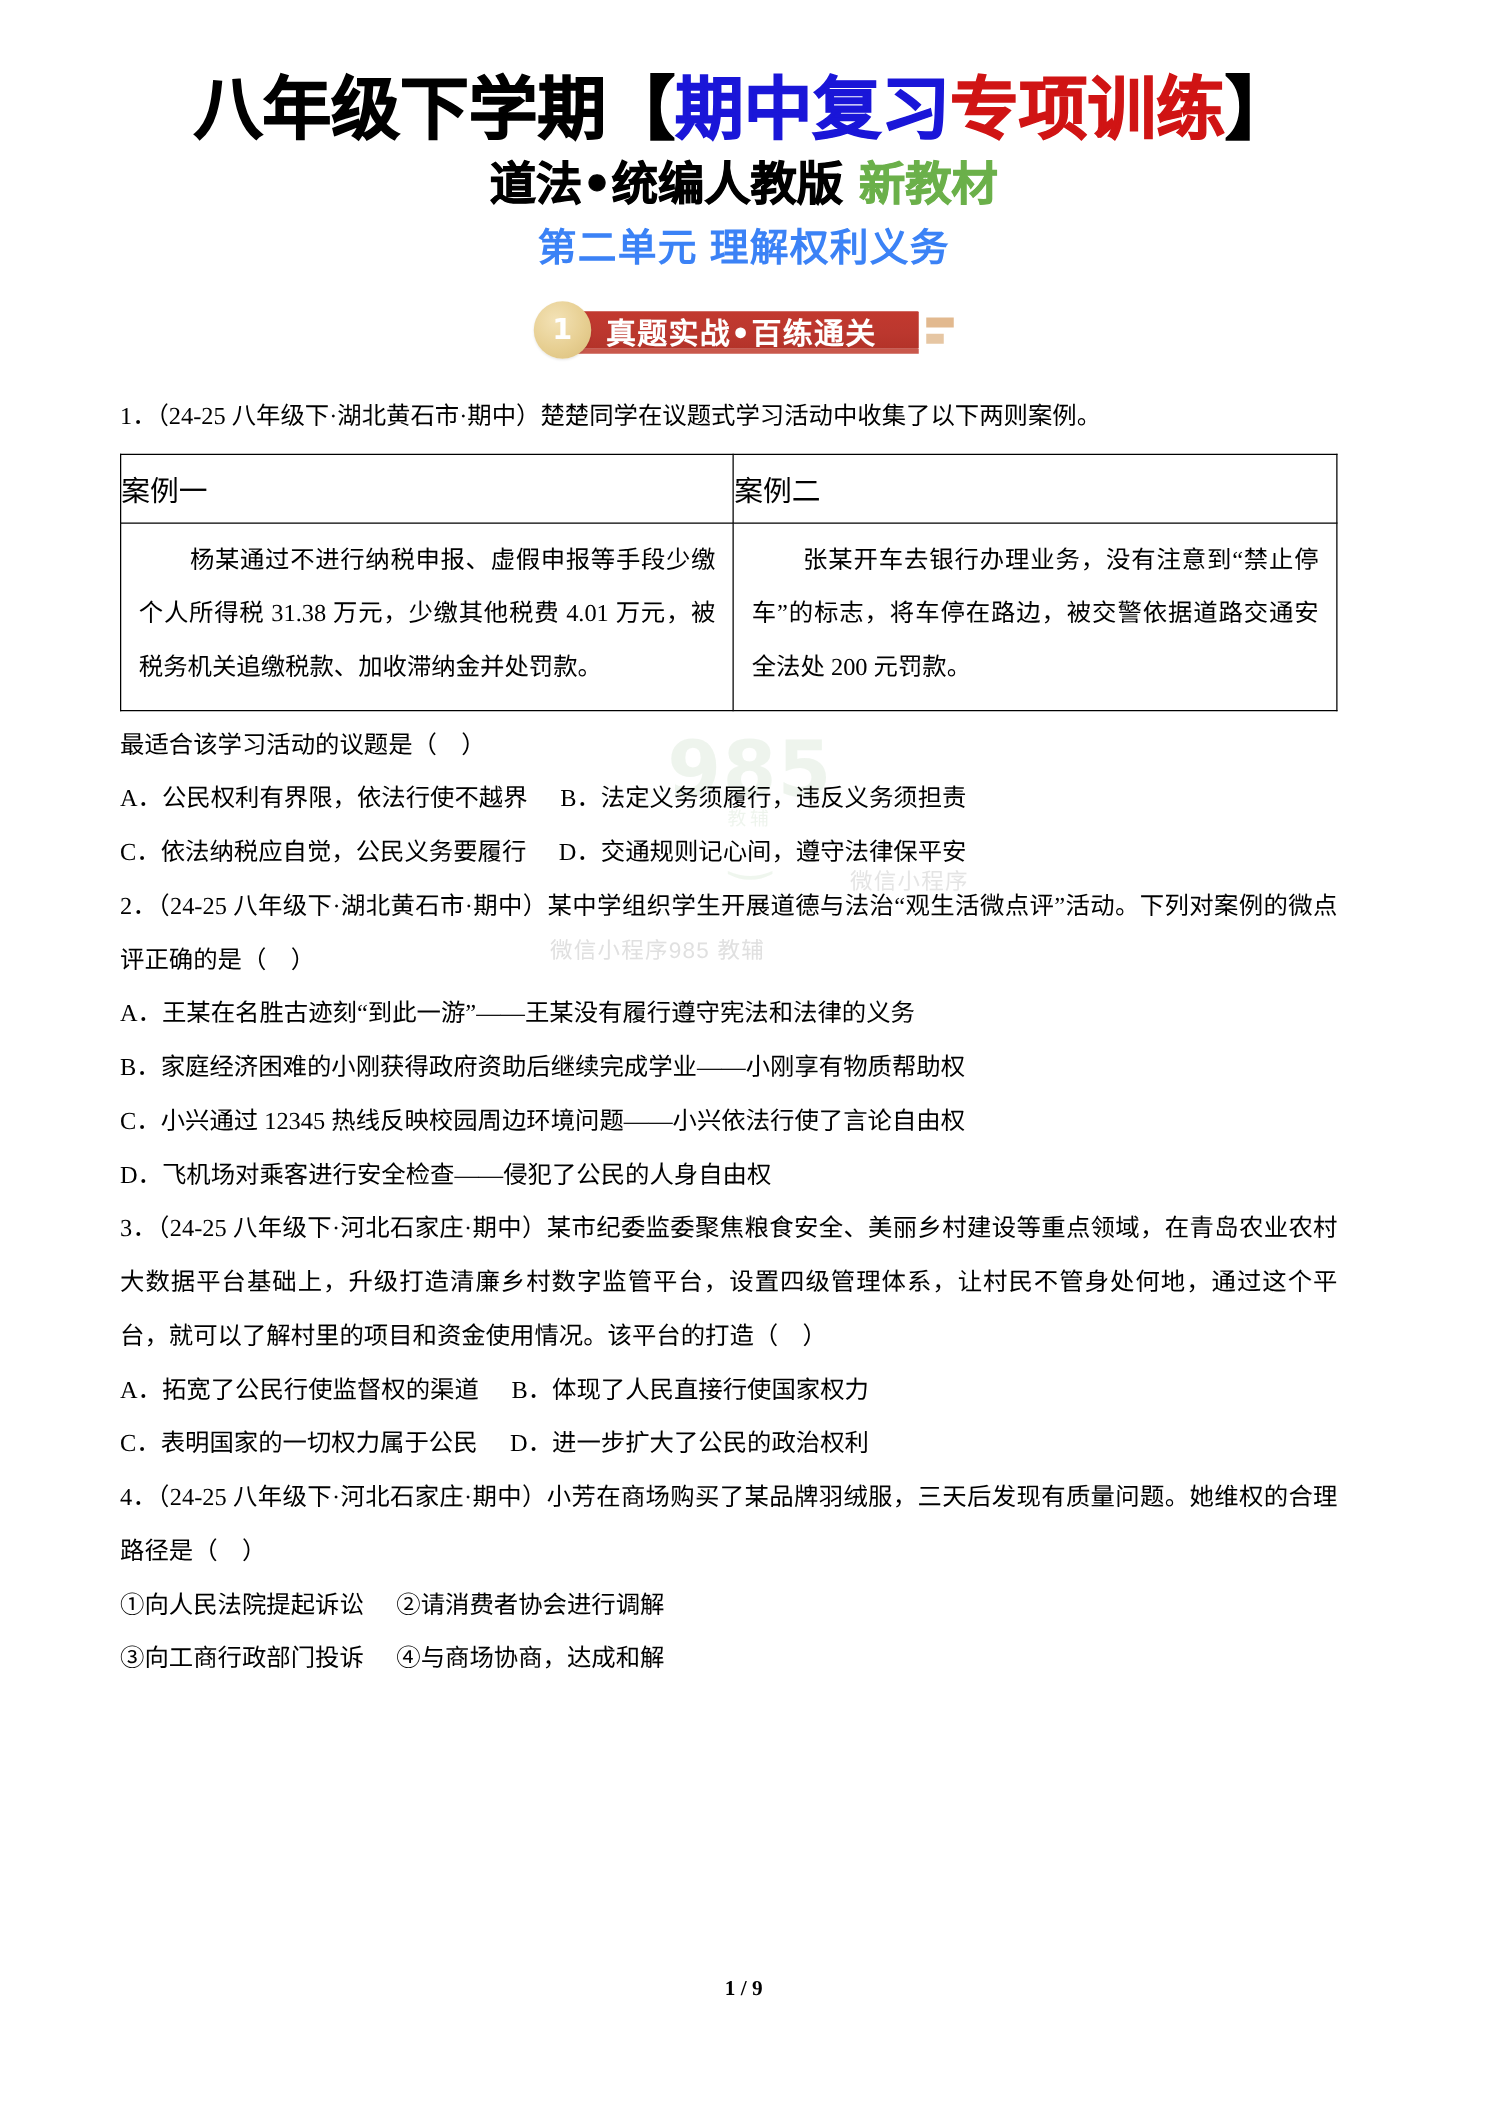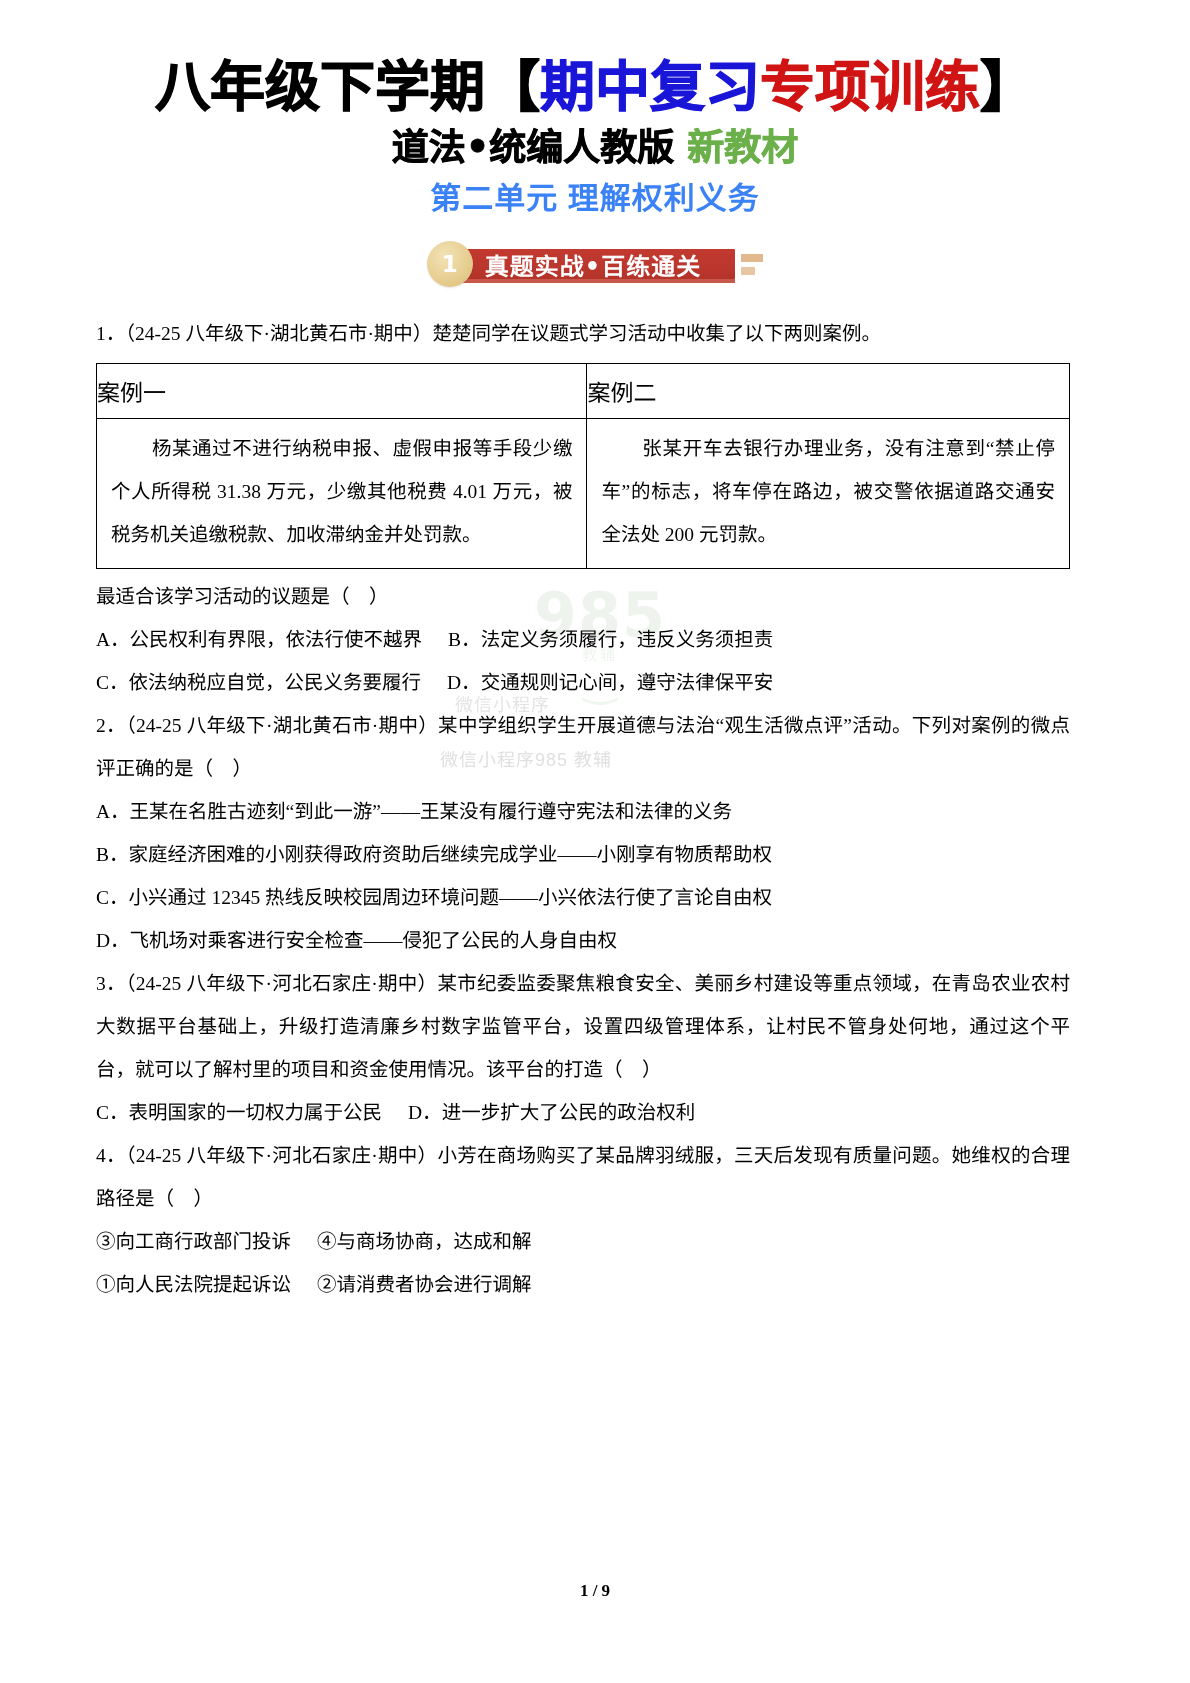--- a/index.html
+++ b/index.html
@@ -56,21 +56,21 @@
     margin-top: 2px;
     font-size: 40px;
     line-height: 30px;
     color: #cde2c9;
     font-family: "DejaVu Sans", sans-serif;
   }
   .wm-text {
     left: 455px;
     top: 690px;
     width: 320px;
-    text-align: left;
+    text-align: right;
     font-family: "Liberation Sans", sans-serif;
     font-size: 18px;
     letter-spacing: 1px;
     color: #e3e3e3;
     opacity: 0.95;
   }
   .wm-text-2 {
     left: 440px;
     top: 745px;
     width: 340px;
@@ -348,29 +348,32 @@
       <span>C．</span><span>小兴通过 12345 热线反映校园周边环境问题——小兴依法行使了言论自由权</span>
     </div>
     <div class="opt-line">
       <span>D．</span><span>飞机场对乘客进行安全检查——侵犯了公民的人身自由权</span>
     </div>
 
     <div class="q-line">
       <span>3</span>．<span>（24-25 八年级下·河北石家庄·期中）</span><span>某市纪委监委聚焦粮食安全、美丽乡村建设等重点领域，在青岛农业农村大数据平台基础上，升级打造清廉乡村数字监管平台，设置四级管理体系，让村民不管身处何地，通过这个平台，就可以了解村里的项目和资金使用情况。该平台的打造（　）</span>
     </div>
     <div class="opt-line">
+      <span>A．</span><span>拓宽了公民行使监督权的渠道</span><span class="opt-gap"></span><span>B．</span><span>体现了人民直接行使国家权力</span>
+    </div>
+    <div class="opt-line">
       <span>C．</span><span>表明国家的一切权力属于公民</span><span class="opt-gap"></span><span>D．</span><span>进一步扩大了公民的政治权利</span>
     </div>
 
     <div class="q-line">
       <span>4</span>．<span>（24-25 八年级下·河北石家庄·期中）</span><span>小芳在商场购买了某品牌羽绒服，三天后发现有质量问题。她维权的合理路径是（　）</span>
     </div>
     <div class="opt-line">
+      <span>①向人民法院提起诉讼</span><span class="opt-gap"></span><span>②请消费者协会进行调解</span>
+    </div>
+    <div class="opt-line">
       <span>③向工商行政部门投诉</span><span class="opt-gap"></span><span>④与商场协商，达成和解</span>
-    </div>
-    <div class="opt-line">
-      <span>①向人民法院提起诉讼</span><span class="opt-gap"></span><span>②请消费者协会进行调解</span>
     </div>
 
   </div>
 
   <div class="footer">1 / 9</div>
 </div>
 
 </body></html>

